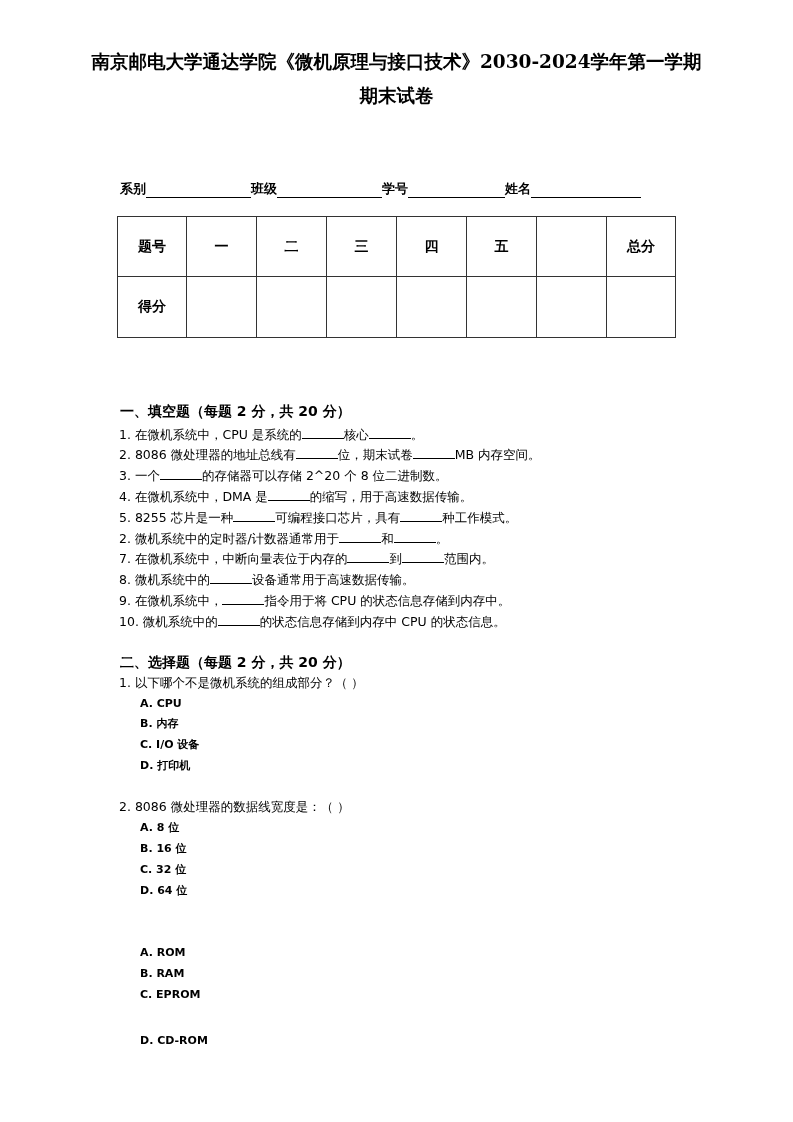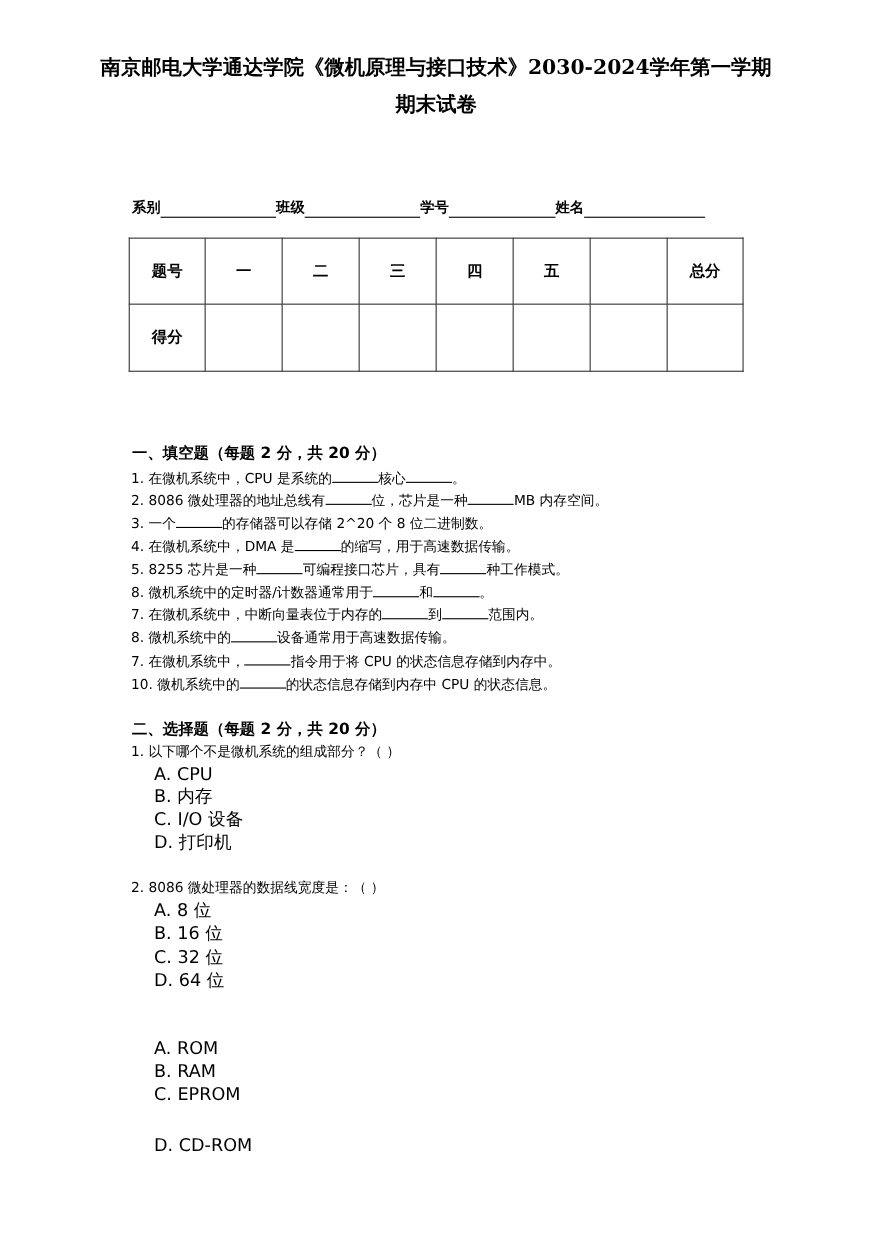--- a/index.html
+++ b/index.html
@@ -20,21 +20,21 @@
   table.score td.first { width: 68px; }
   table.score td.last { width: 68px; }
 
   .section { position: absolute; left: 120px; font-weight: bold; font-size: 14px; white-space: nowrap; }
   .sec1 { top: 403px; }
   .sec2 { top: 654px; }
 
   .line { position: absolute; left: 119px; font-size: 12.5px; white-space: nowrap; line-height: 16px; }
   .u { display: inline-block; width: 42px; border-bottom: 1.3px solid #000; height: 12px; vertical-align: baseline; }
 
-  .opt { position: absolute; left: 140px; font-size: 16px; white-space: nowrap; line-height: 16px; }
+  .opt { position: absolute; left: 140px; font-size: 11px; white-space: nowrap; line-height: 16px; font-weight: bold; }
 </style>
 </head>
 <body>
 
 <div class="page">
 
   <div class="title l1">南京邮电大学通达学院《微机原理与接口技术》2030-2024学年第一学期</div>
   <div class="title l2">期末试卷</div>
 
   <div class="info-row">
@@ -72,42 +72,42 @@
     </tr>
   </tbody>
     </table>
 
   <div class="section sec1">一、填空题（每题 2 分，共 20 分）</div>
 
   <div class="line" style="top:426px">
     <span>1.  在微机系统中，CPU 是系统的</span><span class="u"></span><span>核心</span><span class="u"></span><span>。</span>
   </div>
   <div class="line" style="top:446px">
-    <span>2. 8086 微处理器的地址总线有</span><span class="u"></span><span>位，芯片是一种</span><span class="u"></span><span>MB 内存空间。</span>
+    <span>2. 8086 微处理器的地址总线有</span><span class="u"></span><span>位，期末试卷</span><span class="u"></span><span>MB 内存空间。</span>
   </div>
   <div class="line" style="top:467px">
     <span>3.  一个</span><span class="u"></span><span>的存储器可以存储 2^20 个 8 位二进制数。</span>
   </div>
   <div class="line" style="top:488px">
     <span>4.  在微机系统中，DMA 是</span><span class="u"></span><span>的缩写，用于高速数据传输。</span>
   </div>
   <div class="line" style="top:509px">
     <span>5. 8255 芯片是一种</span><span class="u"></span><span>可编程接口芯片，具有</span><span class="u"></span><span>种工作模式。</span>
   </div>
   <div class="line" style="top:530px">
-    <span>8.  微机系统中的定时器/计数器通常用于</span><span class="u"></span><span>和</span><span class="u"></span><span>。</span>
+    <span>2.  微机系统中的定时器/计数器通常用于</span><span class="u"></span><span>和</span><span class="u"></span><span>。</span>
   </div>
   <div class="line" style="top:550px">
     <span>7.  在微机系统中，中断向量表位于内存的</span><span class="u"></span><span>到</span><span class="u"></span><span>范围内。</span>
   </div>
   <div class="line" style="top:571px">
     <span>8.  微机系统中的</span><span class="u"></span><span>设备通常用于高速数据传输。</span>
   </div>
   <div class="line" style="top:592px">
-    <span>7.  在微机系统中，</span><span class="u"></span><span>指令用于将 CPU 的状态信息存储到内存中。</span>
+    <span>9.  在微机系统中，</span><span class="u"></span><span>指令用于将 CPU 的状态信息存储到内存中。</span>
   </div>
   <div class="line" style="top:613px">
     <span>10.  微机系统中的</span><span class="u"></span><span>的状态信息存储到内存中 CPU 的状态信息。</span>
   </div>
 
   <div class="section sec2">二、选择题（每题 2 分，共 20 分）</div>
 
   <div class="line" style="top:675px">1.  以下哪个不是微机系统的组成部分？（        ）</div>
   <div class="opt" style="top:696px">A. CPU</div>
   <div class="opt" style="top:716px">B.  内存</div>

